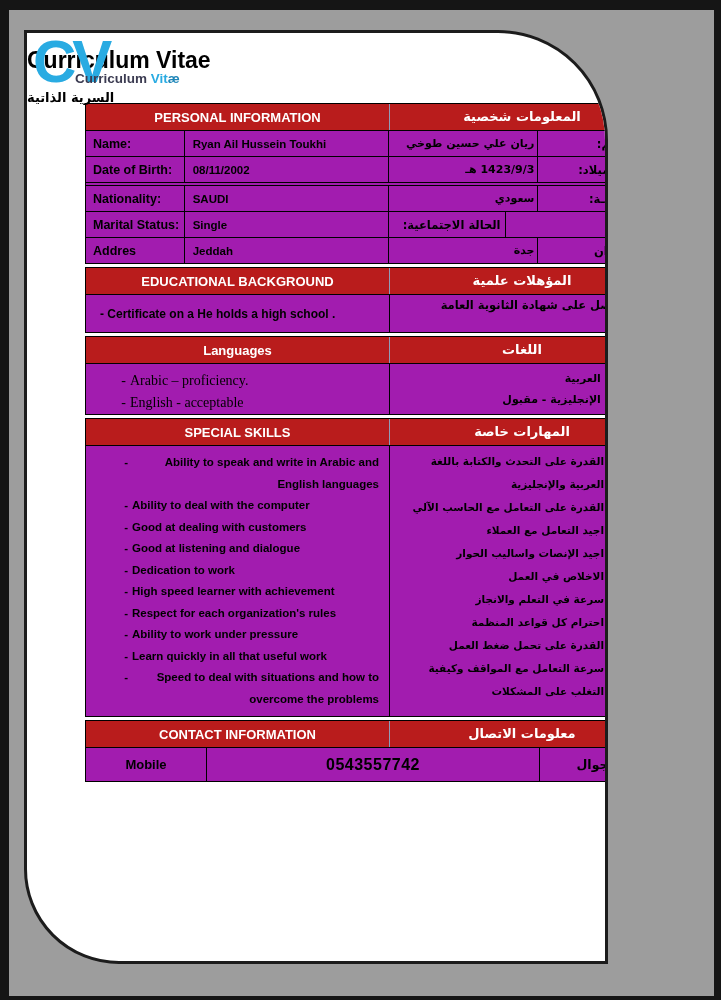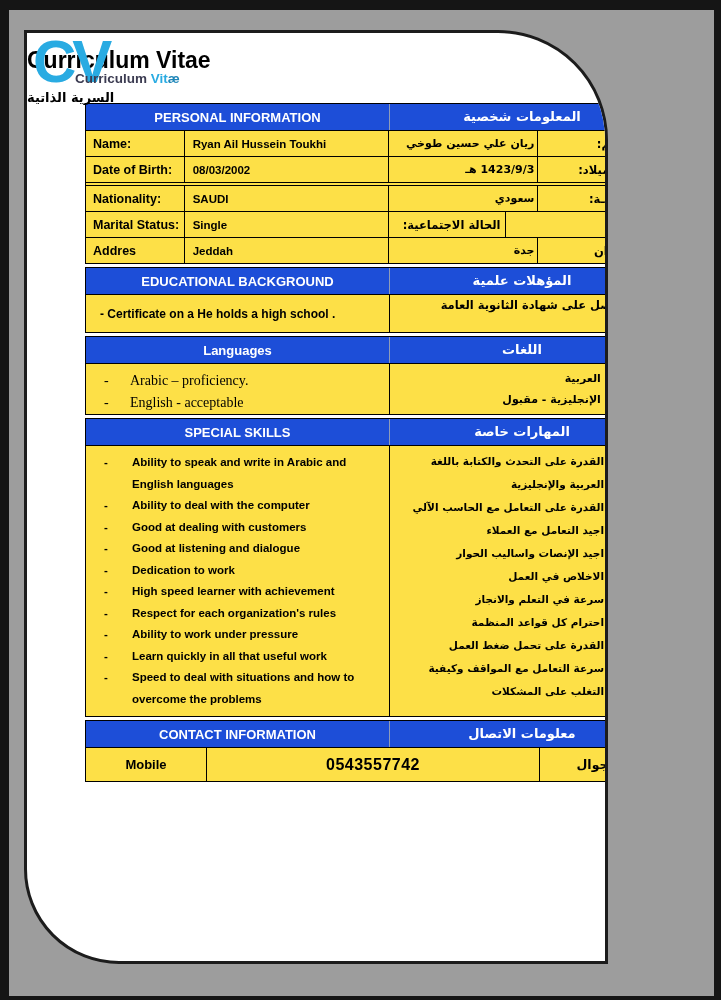--- a/index.html
+++ b/index.html
@@ -18,26 +18,26 @@
   .logo-sub .w-blue{color:#29abe2;}
   .logo-sub .w-ae{color:#1f86b8;}
   .titles{text-align:left;padding-top:15px;}
   .title-en{font-size:23px;font-weight:bold;color:#000;line-height:25px;}
   .title-ar{font-size:13px;font-weight:bold;font-family:"DejaVu Sans",sans-serif;margin-top:17px;}
 
   
   .doc{margin:6px 0 0 58px;width:570px;color:#000;}
   .sect{border:1px solid #000;margin-top:3px;box-sizing:border-box;}
   .sect:first-child{margin-top:0;}
-  .hdr{display:flex;background:#1d4ed8;color:#fff;font-weight:bold;}
+  .hdr{display:flex;background:#b91c1c;color:#fff;font-weight:bold;}
   .h-en{width:303px;text-align:center;padding:6px 0 5px 0;font-size:13px;box-sizing:border-box;}
   .h-ar{flex:1;text-align:center;padding:5px 0 4px 0;font-size:13px;box-sizing:border-box;
         border-left:1px solid #8e9cb8;font-family:"DejaVu Sans",sans-serif;direction:rtl;}
 
-  .row{display:flex;border-top:1px solid #000;background:#fde047;}
+  .row{display:flex;border-top:1px solid #000;background:#a21caf;text-align:right;}
   .row.split{border-top:4px double #000;}
   .cell{box-sizing:border-box;}
   .vline{border-left:1px solid #000;}
 
   
   .p-label{width:98px;display:flex;align-items:center;padding-left:7px;
            font-weight:bold;font-size:12.5px;height:25px;}
   .p-val{width:205px;display:flex;align-items:center;padding-left:8px;
          font-weight:bold;font-size:11.5px;}
   .p-var{width:150px;display:flex;align-items:center;justify-content:flex-start;
@@ -108,21 +108,21 @@
           <div class="h-ar">المعلومات شخصية</div>
         </div>
         <div class="row">
           <div class="cell p-label">Name:</div>
           <div class="cell p-val vline">Ryan Ail Hussein Toukhi</div>
           <div class="cell p-var vline">ريان علي حسين طوخي</div>
           <div class="cell p-lar vline">الاســــم:</div>
         </div>
         <div class="row">
           <div class="cell p-label">Date of Birth:</div>
-          <div class="cell p-val vline">08/03/2002</div>
+          <div class="cell p-val vline">08/11/2002</div>
           <div class="cell p-var vline">1423/9/3 هـ</div>
           <div class="cell p-lar vline">تاريخ الميلاد:</div>
         </div>
         <div class="row split">
           <div class="cell p-label">Nationality:</div>
           <div class="cell p-val vline">SAUDI</div>
           <div class="cell p-var vline">سعودي</div>
           <div class="cell p-lar vline">الجنسيـــة:</div>
         </div>
         <div class="row">

